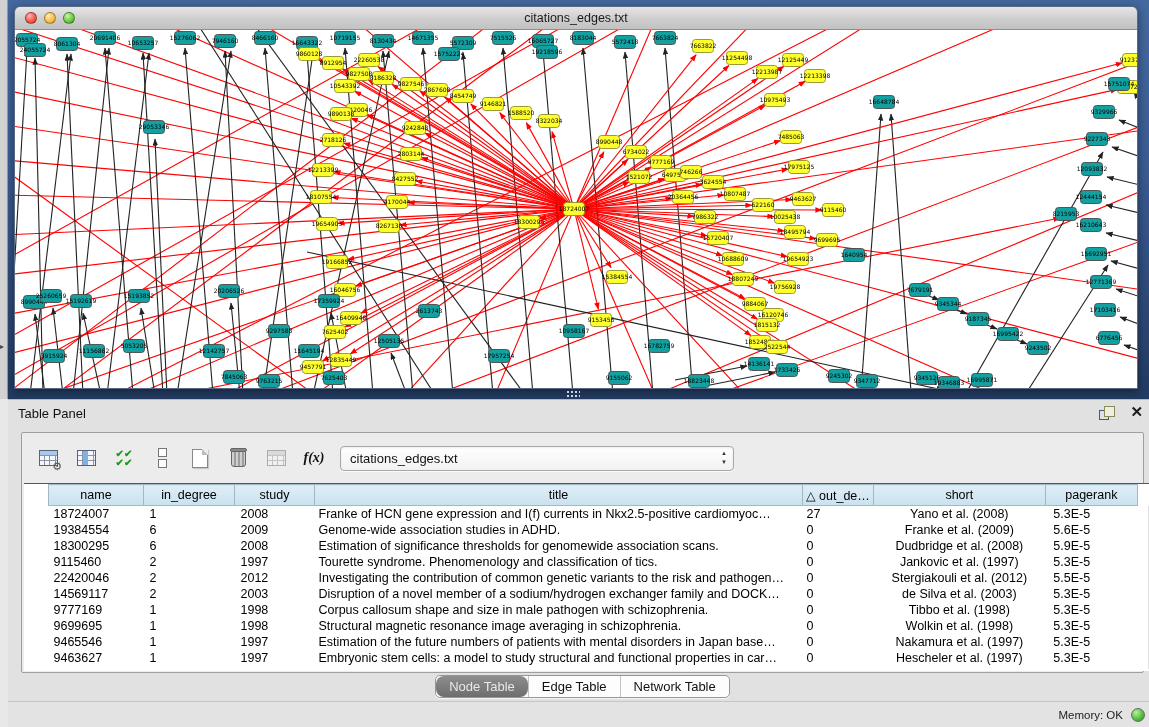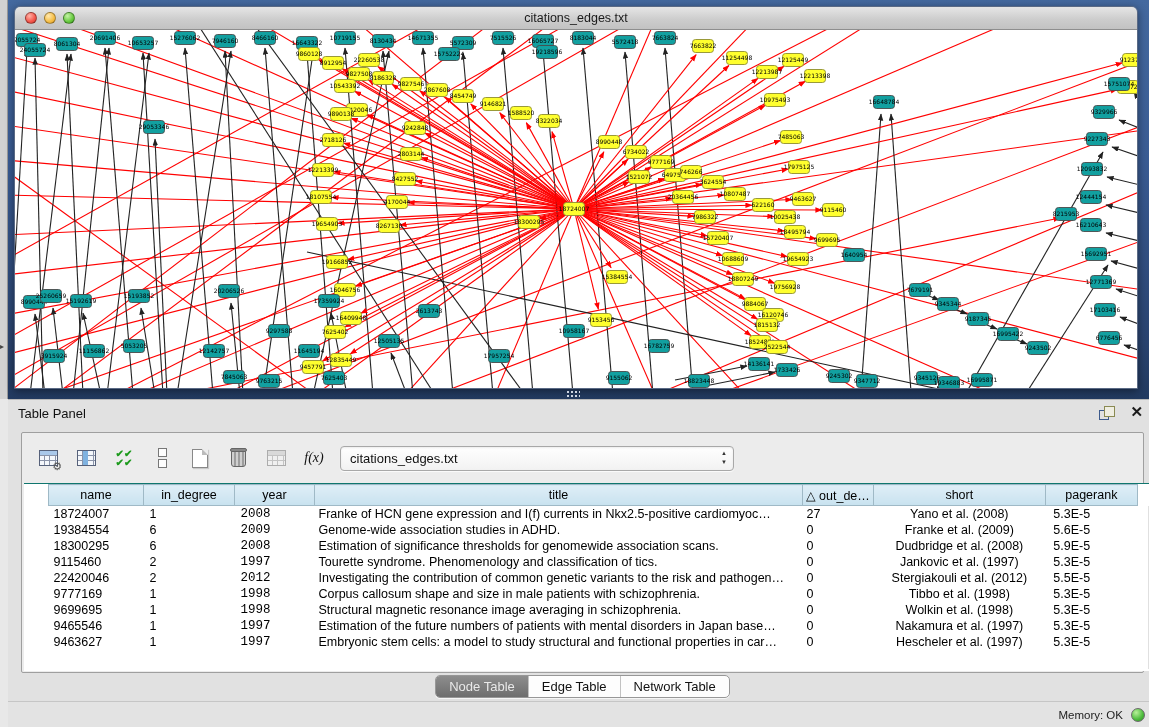--- a/index.html
+++ b/index.html
@@ -51,32 +51,32 @@
   .table-wrap{position:absolute;left:2px;top:50px;width:1117px;height:187px;background:#fff;border-top:1px solid #0f766e;overflow:hidden;padding-left:24px;}
   table.data{border-collapse:collapse;table-layout:fixed;font-size:12.5px;color:#000;}
   table.data col.c0{width:95px}  table.data col.c1{width:91px}
   table.data col.c2{width:80px}  table.data col.c3{width:488px}
   table.data col.c4{width:70px}  table.data col.c5{width:172px}
   table.data col.c6{width:92px}
   table.data th{height:20px;background:linear-gradient(#dfeef7,#c8e2ef);border:1px solid #9fb9c6;
     font-weight:normal;font-size:12.5px;text-align:center;padding:0 3px;white-space:nowrap;overflow:hidden;}
   table.data td{height:16px;padding:0 4px;white-space:nowrap;overflow:hidden;text-overflow:clip;border:none;}
   table.data td.c0{padding-left:5px;} table.data td.c1{padding-left:6px;}
-  table.data td.c2{padding-left:6px;font-family:Liberation Mono, monospace;} table.data td.c3{padding-left:4px;}
+  table.data td.c2{padding-left:6px;} table.data td.c3{padding-left:4px;}
   table.data td.c4{padding-left:4px;} table.data td.c5{text-align:center;}
   table.data td.c6{padding-left:8px;}
   .vscroll{position:absolute;right:2px;top:22px;width:14px;height:163px;background:#fafafa;border-left:1px solid #e0e0e0;}
   .vthumb{position:absolute;left:2px;top:3px;width:9px;height:24px;border-radius:5px;background:#b4b4b4;}
 
   .tabs-row{position:absolute;left:0;top:272px;width:100%;height:29px;display:flex;align-items:center;justify-content:center;}
   .segmented{display:inline-flex;border:1px solid #979797;border-radius:5px;overflow:hidden;
     background:#fdfdfd;box-shadow:0 1px 0 rgba(255,255,255,.7);}
   .seg{padding:3px 13px;font-size:13px;color:#111;border-left:1px solid #c2c2c2;}
   .seg:first-child{border-left:none;}
-  .seg.sel{background:linear-gradient(#8d8d8d,#6e6e6e);color:#e9e9e9;border-left:none;}
+  .seg.sel{background:linear-gradient(#8d8d8d,#6e6e6e);color:#e9e9e9;border-left:none;border-radius:8px;}
 
   .status-bar{position:absolute;left:0;top:301px;width:100%;height:27px;background:#e3e3e3;border-top:1px solid #c6c6c6;}
   .memory-label{position:absolute;right:34px;top:7px;font-size:11.5px;color:#222;}
   .memory-led{position:absolute;right:12px;top:6px;width:14px;height:14px;border-radius:50%;
     background:radial-gradient(circle at 35% 30%,#b8f09a,#4cbb3c 60%,#2f8f24);border:1px solid #6a6a6a;box-sizing:border-box;}
 
   
   .mini-table{width:17px;height:14px;border:1px solid #56617a;background:
      linear-gradient(#a9c8ea,#a9c8ea) 0 0/100% 4px no-repeat,
      repeating-linear-gradient(90deg,transparent 0 4.2px,#8a93a8 4.2px 5.2px),
@@ -88,21 +88,21 @@
   .mini-table.disabled{opacity:.45;filter:grayscale(1);}
   .gear-glyph{position:absolute;right:-2px;bottom:-3px;font-size:11px;color:#555;}
   .check-glyph{color:#1c9a1c;font-size:10px;font-weight:bold;line-height:9px;}
   .two-box{display:flex;flex-direction:column;gap:2px;}
   .two-box i{width:7px;height:7px;border:1px solid #777;background:#fdfdfd;display:block;}
   .doc-icon{width:14px;height:17px;background:#fff;border:1px solid #888;position:relative;box-shadow:1px 1px 1px rgba(0,0,0,.15);}
   .doc-icon:before{content:"";position:absolute;right:-1px;top:-1px;border:3.5px solid #ececec;border-left-color:#bbb;border-bottom-color:#bbb;}
   .trash-icon{width:13px;height:15px;border:1px solid #666;border-radius:2px 2px 3px 3px;position:relative;
      background:repeating-linear-gradient(90deg,#cfcfcf 0 2px,#9d9d9d 2px 4px);}
   .trash-icon:before{content:"";position:absolute;left:-2px;top:-3px;width:15px;height:2px;background:#888;border:1px solid #666;border-radius:2px;}
-  .fx-icon{font-family:"Liberation Serif",serif;font-style:italic;font-size:14px;color:#111;font-weight:normal;}
+  .fx-icon{font-family:"Liberation Serif",serif;font-style:italic;font-size:14px;color:#111;font-weight:bold;}
 </style>
 </head>
 <body>
 
 <div class="network-area">
   <div class="side-strip">
     <div class="side-arrow">▸</div>
   </div>
 
   <div class="graph-window">
@@ -902,21 +902,21 @@
             <col class="c2">
             <col class="c3">
             <col class="c4">
             <col class="c5">
             <col class="c6">
         </colgroup>
         <thead>
             <tr id="header-row">
               <th class="c0">name</th>
               <th class="c1">in_degree</th>
-              <th class="c2">year</th>
+              <th class="c2">study</th>
               <th class="c3">title</th>
               <th class="c4">△ out_de…</th>
               <th class="c5">short</th>
               <th class="c6">pagerank</th>
             </tr>
           </thead>
         <tbody id="table-body">
             <tr>
               <td class="c0">18724007</td>
               <td class="c1">1</td>
@@ -956,24 +956,33 @@
             <tr>
               <td class="c0">22420046</td>
               <td class="c1">2</td>
               <td class="c2">2012</td>
               <td class="c3">Investigating the contribution of common genetic variants to the risk and pathogen…</td>
               <td class="c4">0</td>
               <td class="c5">Stergiakouli et al. (2012)</td>
               <td class="c6">5.5E-5</td>
             </tr>
             <tr>
+              <td class="c0">14569117</td>
+              <td class="c1">2</td>
+              <td class="c2">2003</td>
+              <td class="c3">Disruption of a novel member of a sodium/hydrogen exchanger family and DOCK…</td>
+              <td class="c4">0</td>
+              <td class="c5">de Silva et al. (2003)</td>
+              <td class="c6">5.3E-5</td>
+            </tr>
+            <tr>
               <td class="c0">9777169</td>
               <td class="c1">1</td>
               <td class="c2">1998</td>
-              <td class="c3">Corpus callosum shape and size in male patients with schizophrenia.</td>
+              <td class="c3">Corpus callosum shape and size in male pathogen with schizophrenia.</td>
               <td class="c4">0</td>
               <td class="c5">Tibbo et al. (1998)</td>
               <td class="c6">5.3E-5</td>
             </tr>
             <tr>
               <td class="c0">9699695</td>
               <td class="c1">1</td>
               <td class="c2">1998</td>
               <td class="c3">Structural magnetic resonance image averaging in schizophrenia.</td>
               <td class="c4">0</td>

